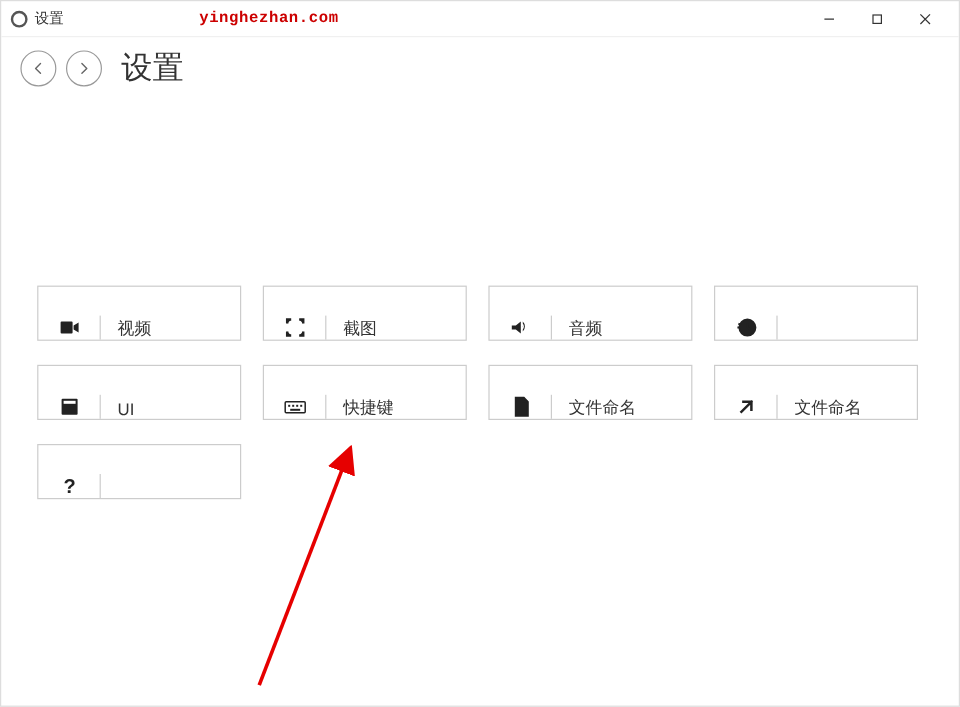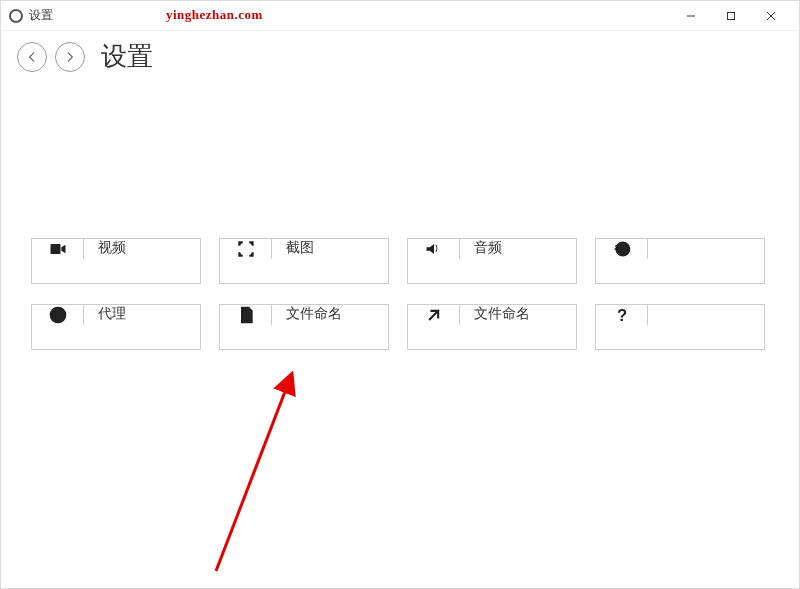--- a/index.html
+++ b/index.html
@@ -33,33 +33,33 @@
       gap: 8px;
     }
     .nav-circle {
       width: 30px; height: 30px; border: 1.5px solid #999;
       border-radius: 50%; display: flex; align-items: center;
       justify-content: center; cursor: pointer; color: #666;
     }
     .page-title { font-size: 26px; font-weight: 300; color: #333; margin-left: 8px; }
     .watermark {
       position: absolute; top: 6px; left: 165px;
-      color: #c00; font-family: Liberation Serif, serif; font-size: 13px;
+      color: #c00; font-family: Liberation Mono, monospace; font-size: 13px;
       font-weight: bold; letter-spacing: 0.5px;
     }
     .grid {
       display: grid;
       grid-template-columns: repeat(4, 170px);
       gap: 20px 18px;
       padding: 0 30px;
       margin-top: 148px;
     }
     .tile {
       height: 46px; border: 1px solid #ccc; display: flex;
-      align-items: flex-start; cursor: pointer; background: #fff;
+      align-items: flex-end; cursor: pointer; background: #fff;
     }
     .tile .icon-cell {
       width: 52px; border-right: 1px solid #ccc;
       display: flex; align-items: center; justify-content: center;
     }
     .tile .label-cell {
       flex: 1; display: flex; align-items: center;
       padding: 0 14px; font-size: 14px; color: #333;
     }
     .tile svg { width: 20px; height: 20px; fill: #222; }
@@ -144,32 +144,46 @@
 
   <div class="tile">
     <div class="icon-cell">
       <svg viewBox="0 0 24 24" fill="none" stroke="#222" stroke-width="2">
           <circle cx="13" cy="12" r="8"></circle>
           <path d="M13 8v4l3 2M3 12h2M4 8l2 1"></path>
         </svg>
     </div>
   </div>
 
-
-
-
-  <div class="tile">
-    <div class="icon-cell">
-      <svg viewBox="0 0 24 24" fill="none" stroke="#222" stroke-width="2">
-          <circle cx="12" cy="12" r="9"></circle>
-          <path d="M3 12h18M12 3c3 3 3 15 0 18M12 3c-3 3-3 15 0 18"></path>
-        </svg>
-    </div>
-    <div class="label-cell">代理</div>
-  </div>
+  <div class="tile">
+    <div class="icon-cell">
+      <svg viewBox="0 0 24 24">
+          <rect x="4" y="4" width="16" height="16" rx="1"></rect>
+          <rect x="4" y="4" width="16" height="5" fill="#fff" opacity="0"></rect>
+          <rect x="6" y="6" width="12" height="3" fill="#fff"></rect>
+        </svg>
+    </div>
+    <div class="label-cell">UI</div>
+  </div>
+
+
+  <div class="tile">
+    <div class="icon-cell">
+      <svg viewBox="0 0 24 24">
+          <rect x="2" y="7" width="20" height="11" rx="1" fill="none" stroke="#222" stroke-width="1.5"></rect>
+          <rect x="5" y="10" width="2" height="2"></rect>
+          <rect x="9" y="10" width="2" height="2"></rect>
+          <rect x="13" y="10" width="2" height="2"></rect>
+          <rect x="17" y="10" width="2" height="2"></rect>
+          <rect x="7" y="14" width="10" height="2"></rect>
+        </svg>
+    </div>
+    <div class="label-cell">快捷键</div>
+  </div>
+
 
   <div class="tile">
     <div class="icon-cell">
       <svg viewBox="0 0 24 24" fill="none" stroke="#222" stroke-width="2">
           <path d="M7 3h8l4 4v14H7V3z"></path>
           <path d="M15 3v4h4"></path>
         </svg>
     </div>
     <div class="label-cell">文件命名</div>
   </div>

